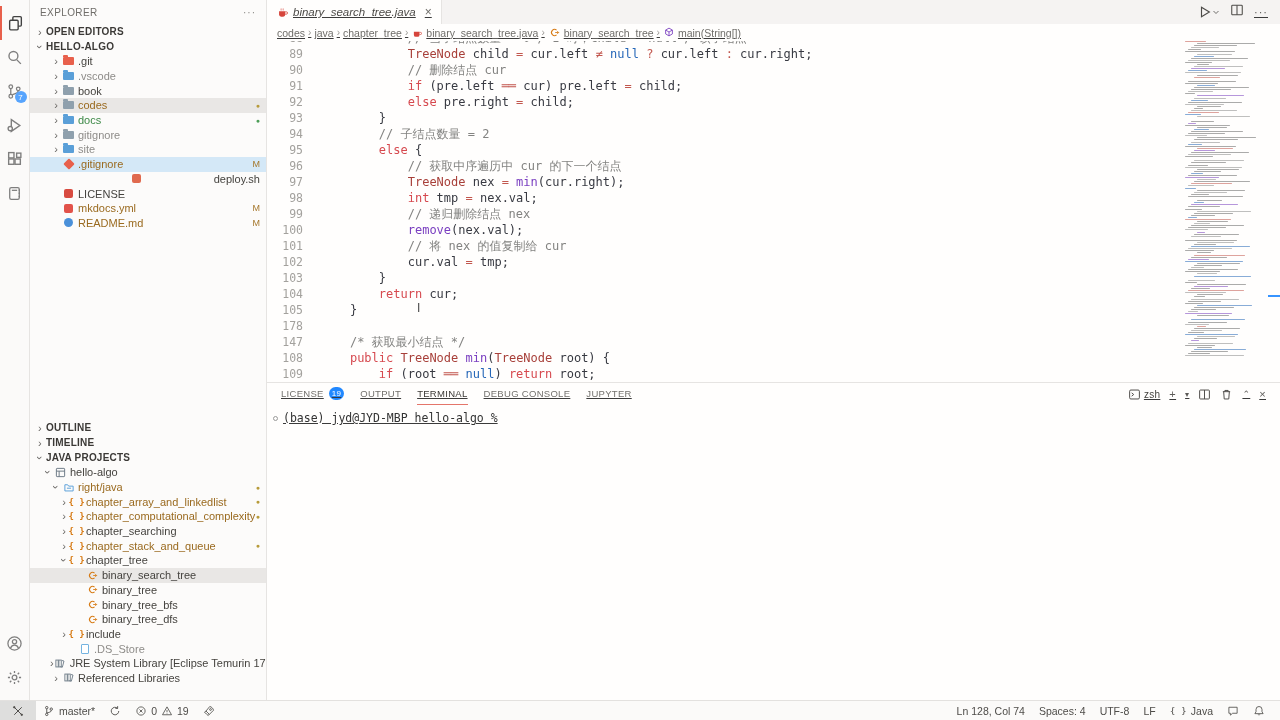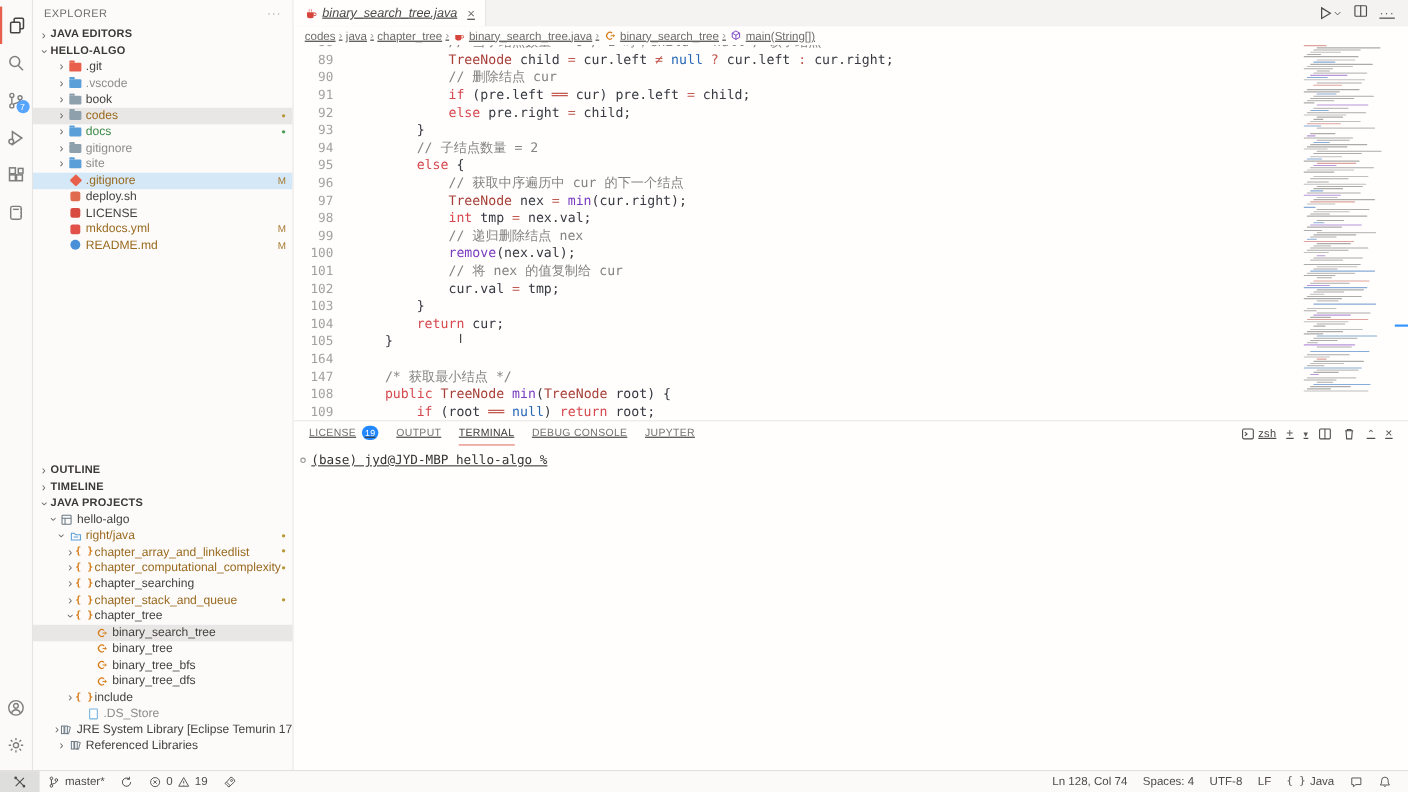--- a/index.html
+++ b/index.html
@@ -174,21 +174,21 @@
       </div>
     </div>
 
     <div class="sidebar">
       <div class="sb-title">
         <span>EXPLORER</span>
         <span class="more">···</span>
       </div>
       <div class="sb-section">
         <span class="chev">›</span>
-        <span>JAVA EDITORS</span>
+        <span>OPEN EDITORS</span>
       </div>
       <div class="sb-section">
         <span class="chev down">›</span>
         <span>HELLO-ALGO</span>
       </div>
       <div class="tree" id="explorer-tree">
           <div class="tree-row" style="padding-left: 20px;">
             <span class="chev">›</span>
             <span class="ticon">
               <span class="folder" style="background:#e8604c"></span>
@@ -240,21 +240,21 @@
             <span class="lbl dim">site</span>
           </div>
           <div class="tree-row selected" style="padding-left: 20px;">
             <span class="chev"></span>
             <span class="ticon">
               <span style="width:8px;height:8px;background:#e8604c;transform:rotate(45deg);border-radius:1px"></span>
             </span>
             <span class="lbl mod">.gitignore</span>
             <span class="badge">M</span>
           </div>
-          <div class="tree-row" style="padding-left: 20px;">
+          <div class="tree-row" style="padding-left: 20px; justify-content: space-between;">
             <span class="chev"></span>
             <span class="ticon">
               <span class="sq" style="background:#e06a4e"></span>
             </span>
             <span class="lbl">deploy.sh</span>
           </div>
           <div class="tree-row" style="padding-left: 20px;">
             <span class="chev"></span>
             <span class="ticon">
               <span class="sq" style="background:#d84b40"></span>
@@ -521,21 +521,21 @@
                 <div>96</div>
                 <div>97</div>
                 <div>98</div>
                 <div>99</div>
                 <div>100</div>
                 <div>101</div>
                 <div>102</div>
                 <div>103</div>
                 <div>104</div>
                 <div>105</div>
-                <div>164</div>
+                <div>178</div>
                 <div>147</div>
                 <div>108</div>
                 <div>109</div>
               </div>
             <pre class="code" id="code"><div style="height: 16px;"><span class="tk-c">            // 当子结点数量 = 0 / 1 时，child = null / 该子结点</span></div><div style="height: 16px;"><span class="tk-p">            </span><span class="tk-t">TreeNode</span><span class="tk-p"> child </span><span class="tk-o">=</span><span class="tk-p"> cur.left </span><span class="tk-o">≠</span><span class="tk-p"> </span><span class="tk-n">null</span><span class="tk-p"> </span><span class="tk-o">?</span><span class="tk-p"> cur.left </span><span class="tk-o">:</span><span class="tk-p"> cur.right;</span></div><div style="height: 16px;"><span class="tk-c">            // 删除结点 cur</span></div><div style="height: 16px;"><span class="tk-p">            </span><span class="tk-k">if</span><span class="tk-p"> (pre.left </span><span class="tk-o">══</span><span class="tk-p"> cur) pre.left </span><span class="tk-o">=</span><span class="tk-p"> child;</span></div><div style="height: 16px;"><span class="tk-p">            </span><span class="tk-k">else</span><span class="tk-p"> pre.right </span><span class="tk-o">=</span><span class="tk-p"> child;</span></div><div style="height: 16px;"><span class="tk-p">        }</span></div><div style="height: 16px;"><span class="tk-c">        // 子结点数量 = 2</span></div><div style="height: 16px;"><span class="tk-p">        </span><span class="tk-k">else</span><span class="tk-p"> {</span></div><div style="height: 16px;"><span class="tk-c">            // 获取中序遍历中 cur 的下一个结点</span></div><div style="height: 16px;"><span class="tk-p">            </span><span class="tk-t">TreeNode</span><span class="tk-p"> nex </span><span class="tk-o">=</span><span class="tk-p"> </span><span class="tk-f">min</span><span class="tk-p">(cur.right);</span></div><div style="height: 16px;"><span class="tk-p">            </span><span class="tk-k">int</span><span class="tk-p"> tmp </span><span class="tk-o">=</span><span class="tk-p"> nex.val;</span></div><div style="height: 16px;"><span class="tk-c">            // 递归删除结点 nex</span></div><div style="height: 16px;"><span class="tk-p">            </span><span class="tk-f">remove</span><span class="tk-p">(nex.val);</span></div><div style="height: 16px;"><span class="tk-c">            // 将 nex 的值复制给 cur</span></div><div style="height: 16px;"><span class="tk-p">            cur.val </span><span class="tk-o">=</span><span class="tk-p"> tmp;</span></div><div style="height: 16px;"><span class="tk-p">        }</span></div><div style="height: 16px;"><span class="tk-p">        </span><span class="tk-k">return</span><span class="tk-p"> cur;</span></div><div style="height: 16px;"><span class="tk-p">    }</span></div><div style="height: 16px;"><span class="tk-p"></span></div><div style="height: 16px;"><span class="tk-p">    </span><span class="tk-c">/* 获取最小结点 */</span></div><div style="height: 16px;"><span class="tk-p">    </span><span class="tk-k">public</span><span class="tk-p"> </span><span class="tk-t">TreeNode</span><span class="tk-p"> </span><span class="tk-f">min</span><span class="tk-p">(</span><span class="tk-t">TreeNode</span><span class="tk-p"> root) {</span></div><div style="height: 16px;"><span class="tk-p">        </span><span class="tk-k">if</span><span class="tk-p"> (root </span><span class="tk-o">══</span><span class="tk-p"> </span><span class="tk-n">null</span><span class="tk-p">) </span><span class="tk-k">return</span><span class="tk-p"> root;</span></div></pre>
           </div>
         </div>
         <span class="ibeam">I</span>
         <div class="minimap" id="minimap">
             <div class="mm-line" style="width: 21px; margin-left: 0px; background: rgb(194, 87, 78); opacity: 0.55;"></div>

